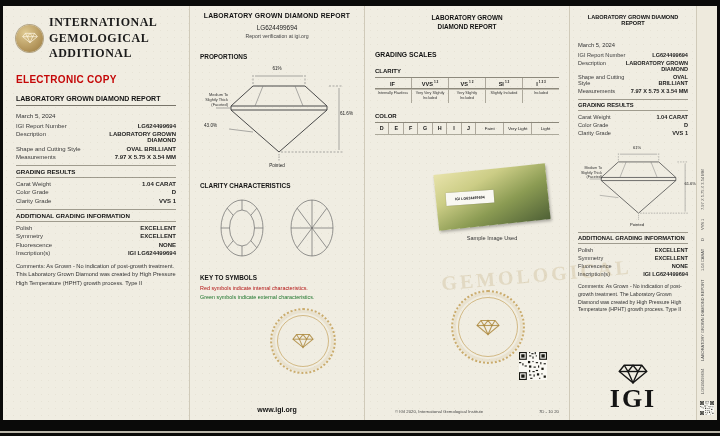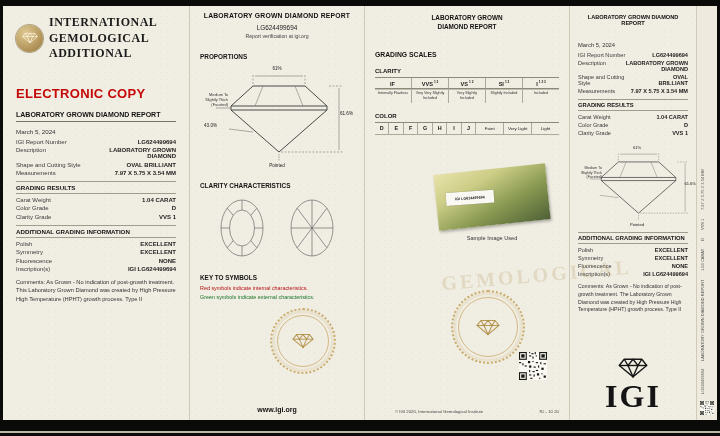--- a/index.html
+++ b/index.html
@@ -38,21 +38,21 @@
   .comments { margin-top:6px; font-size:5.7px; line-height:1.5; color:#333; }
   .center { text-align:center; }
 
   
   .logo-row { display:flex; align-items:center; gap:6px; }
   .igi-circle { width:27px; height:27px; border-radius:50%; flex:0 0 auto; color:#fdf6e2;
                 background: radial-gradient(circle at 35% 30%, #dfca92, #b2945a 65%, #94783f);
                 display:flex; align-items:center; justify-content:center; box-shadow:0 0 0 1px rgba(120,95,45,0.5); }
   .org-name { font-family:"Liberation Serif", serif; font-size:12px; font-weight:bold;
               letter-spacing:0.5px; color:#1b1b1b; line-height:1.3; }
-  .ecopy { margin-top:24px; font-size:13px; font-weight:bold; color:#c40707; letter-spacing:0.3px; }
+  .ecopy { margin-top:12px; font-size:10px; font-weight:bold; color:#c40707; letter-spacing:0.3px; }
   .rpt-title { margin-top:10px; font-size:7px; font-weight:bold; color:#121212;
                padding-bottom:3px; border-bottom:1px solid rgba(40,35,25,0.6); }
   .date { margin-top:6px; margin-bottom:4px; font-size:6.2px; color:#333; }
 
   
   .h-title { font-size:6.8px; font-weight:bold; color:#111; letter-spacing:0.2px; line-height:1.3; }
   .h-num { font-size:6.4px; margin-top:3px; color:#222; }
   .h-verify { font-size:5.2px; margin-top:2.5px; color:#444; }
   .sec-h { font-size:6.4px; font-weight:bold; color:#141414; margin-top:14px; }
 
@@ -105,21 +105,21 @@
   
   .p4-head { text-align:center; font-size:5.6px; font-weight:bold; color:#111; }
   .p4 .kv { font-size:5.6px; margin:2px 0; }
   .p4 .date { margin-top:16px; font-size:5.8px; }
   .p4 .sec { font-size:5.8px; }
   .p4 .comments { font-size:5.2px; }
   .p4-bottom { position:absolute; left:8px; right:8px; bottom:8px; display:flex;
                justify-content:center; align-items:flex-end; }
   .igi-logo { text-align:center; color:#161616; }
   .igi-logo svg { width:30px; height:20px; display:block; margin:0 auto 2px; }
-  .igi-word { font-family:"Liberation Serif", serif; font-size:32px; font-weight:bold;
+  .igi-word { font-family:"Liberation Serif", serif; font-size:26px; font-weight:bold;
               letter-spacing:2px; line-height:1; color:#141414; }
 
   
   .strip-text { position:absolute; top:8px; bottom:26px; left:4px; writing-mode:vertical-rl;
                 transform:rotate(180deg); font-size:4px; color:#555; line-height:1.2; }
   .strip-text span { margin-inline-end:7px; }
   .strip-qr { position:absolute; bottom:5px; left:3px; width:14px; height:14px; }
 
   svg.defsonly { position:absolute; width:0; height:0; }
 </style>

